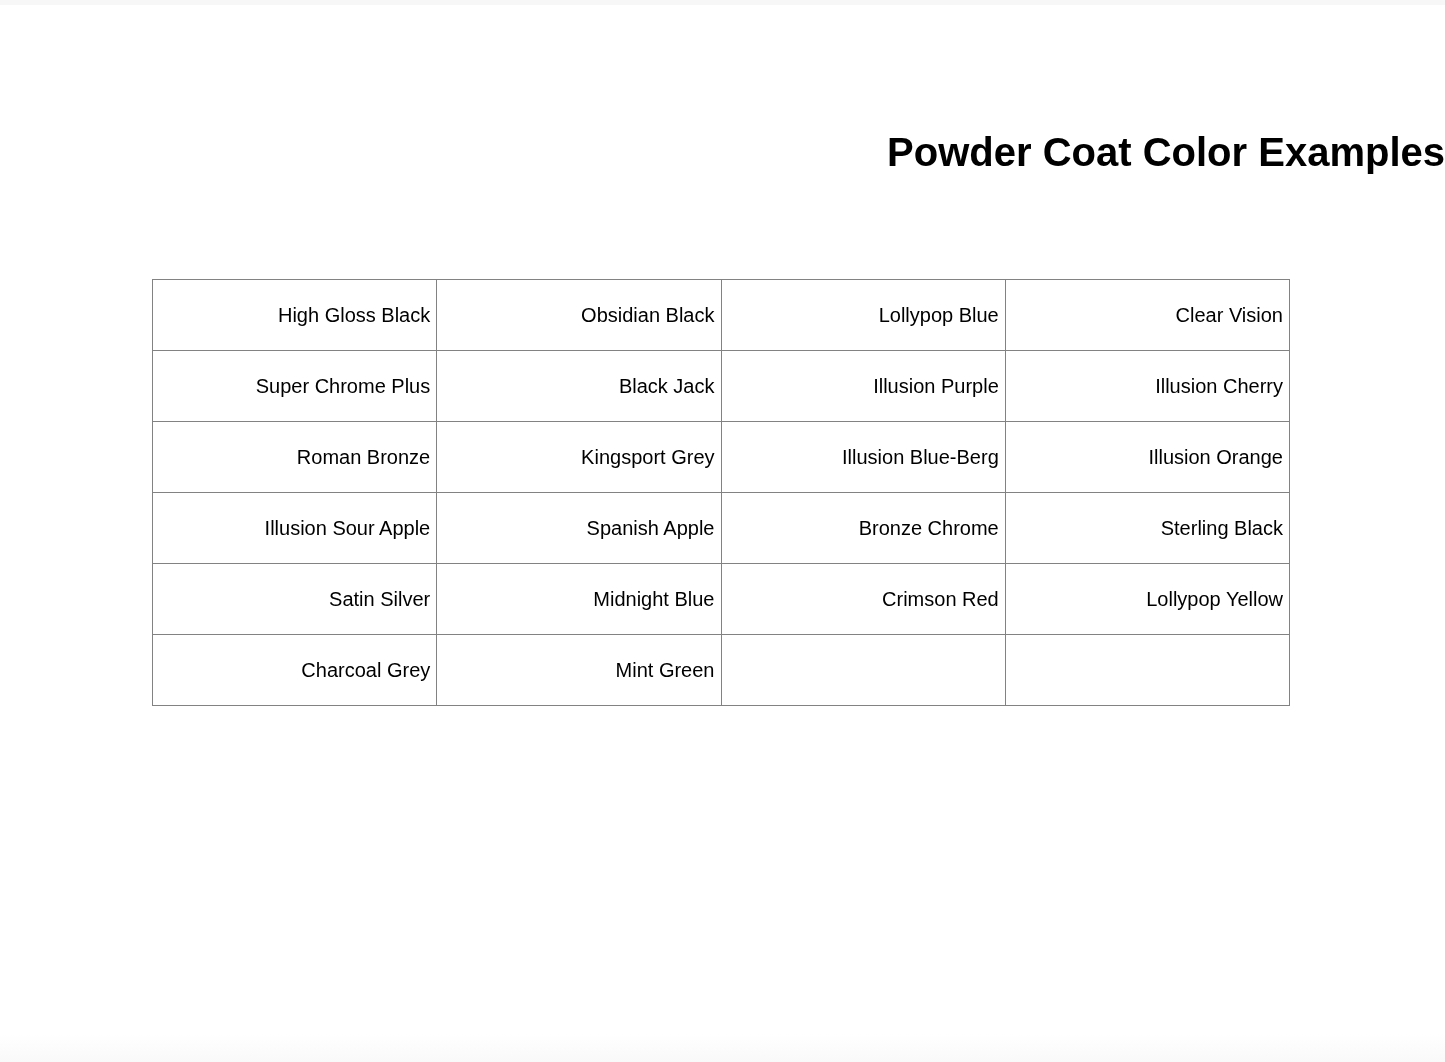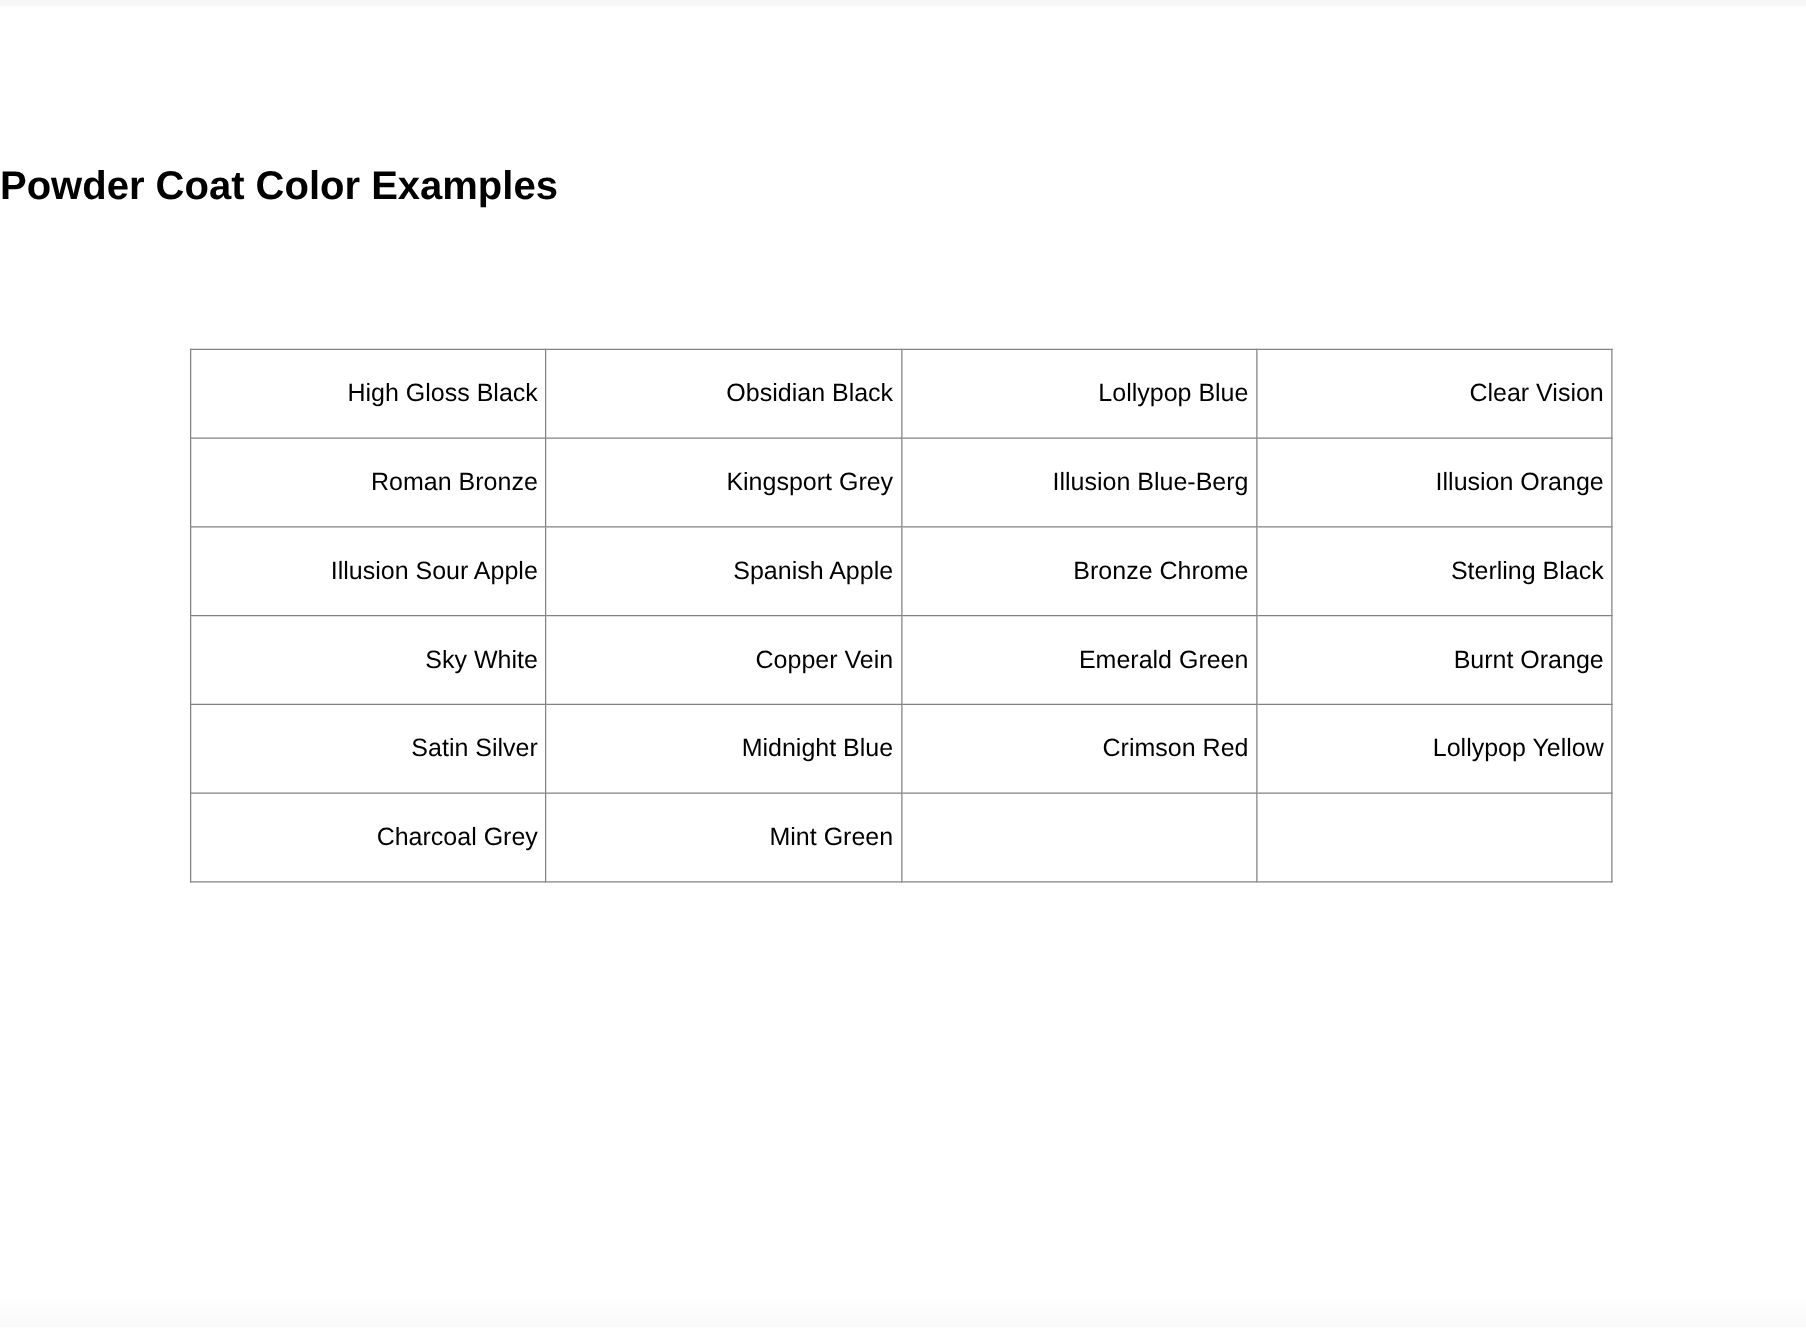--- a/index.html
+++ b/index.html
@@ -29,22 +29,22 @@
     width: 100%;
     height: 28px;
     background: linear-gradient(to bottom, rgba(250,250,250,0), #f9f9f9);
   }
   .page-title {
     position: absolute;
     top: 130px;
     left: 0;
     width: 100%;
     margin: 0;
-    text-align: left;
-    font-size: 32px;
+    text-align: right;
+    font-size: 40px;
     font-weight: bold;
     color: #000000;
     letter-spacing: 0px;
   }
   table.color-table {
     position: absolute;
     left: 152px;
     top: 279px;
     width: 1138px;
     border-collapse: collapse;
@@ -71,36 +71,36 @@
 
 <table class="color-table">
   <tbody>
       <tr>
         <td>High Gloss Black</td>
         <td>Obsidian Black</td>
         <td>Lollypop Blue</td>
         <td>Clear Vision</td>
       </tr>
       <tr>
+        <td>Super Chrome Plus</td>
+        <td>Black Jack</td>
+        <td>Illusion Purple</td>
+        <td>Illusion Cherry</td>
+      </tr>
+      <tr>
         <td>Roman Bronze</td>
         <td>Kingsport Grey</td>
         <td>Illusion Blue-Berg</td>
         <td>Illusion Orange</td>
       </tr>
       <tr>
         <td>Illusion Sour Apple</td>
         <td>Spanish Apple</td>
         <td>Bronze Chrome</td>
         <td>Sterling Black</td>
-      </tr>
-      <tr>
-        <td>Sky White</td>
-        <td>Copper Vein</td>
-        <td>Emerald Green</td>
-        <td>Burnt Orange</td>
       </tr>
       <tr>
         <td>Satin Silver</td>
         <td>Midnight Blue</td>
         <td>Crimson Red</td>
         <td>Lollypop Yellow</td>
       </tr>
       <tr>
         <td>Charcoal Grey</td>
         <td>Mint Green</td>

